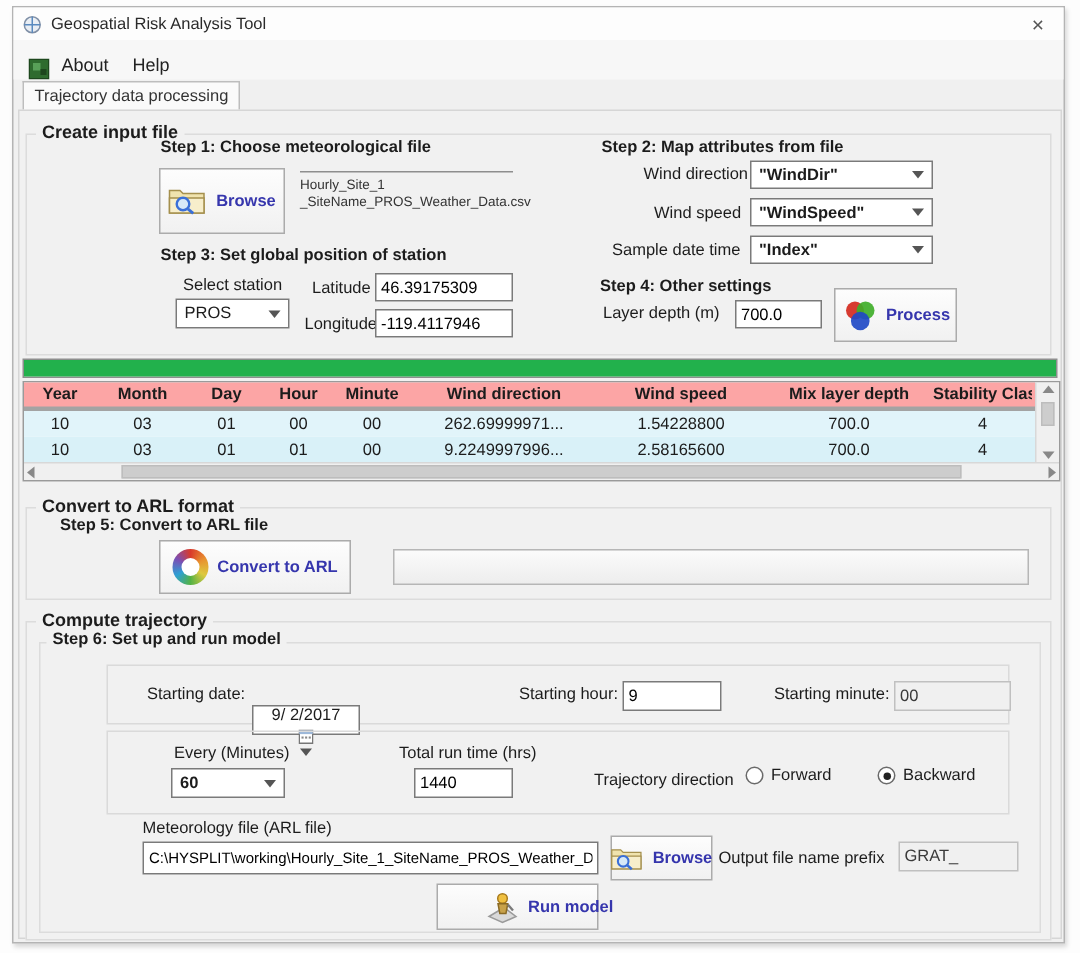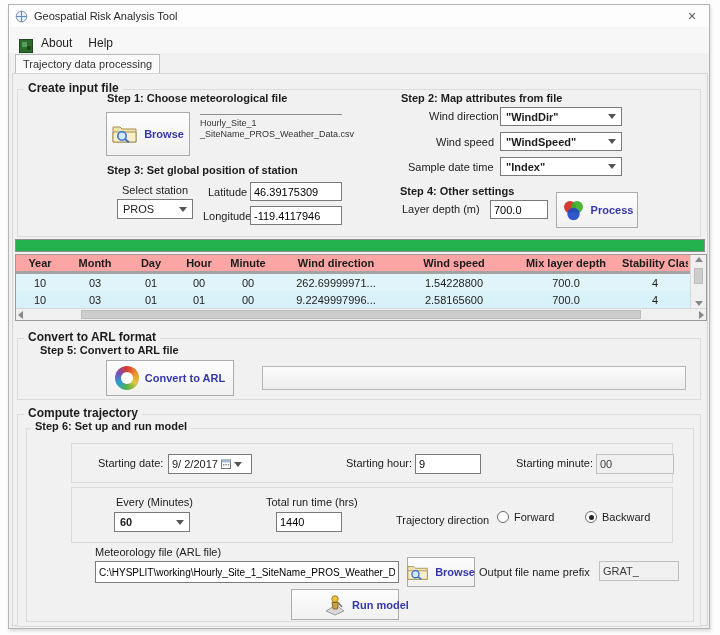--- a/index.html
+++ b/index.html
@@ -220,21 +220,21 @@
     </div>
 
     <div class="groupbox" style="left:8px; top:409px; width:684px; height:213px;">
       <span class="group-title">Compute trajectory</span>
 
       <div class="groupbox" style="left:8px; top:13px; width:668px; height:194px; background:#f1f1f1;">
         <span class="group-title" style="font-size:11px; left:4px;">Step 6: Set up and run model</span>
 
         <div class="panel" style="left:44px; top:14px; width:602px; height:40px;">
           <span class="lbl" style="left:26px; top:13px;">Starting date:</span>
-          <div class="datepicker" style="left:96px; top:10px; width:84px; height:20px;">
+          <div class="datepicker" style="left:96px; top:26px; width:72px; height:20px;flex-direction:column;">
             <span>9/ 2/2017</span>
             <span style="display:inline-flex;">
               <svg width="10" height="10" viewBox="0 0 10 10">
                   <rect x="0.5" y="1" width="9" height="8.5" fill="#fff" stroke="#777"></rect>
                   <rect x="0.5" y="1" width="9" height="2.4" fill="#9db8d9"></rect>
                   <rect x="2" y="5" width="1.4" height="1.4" fill="#888"></rect>
                   <rect x="4.4" y="5" width="1.4" height="1.4" fill="#888"></rect>
                   <rect x="6.8" y="5" width="1.4" height="1.4" fill="#888"></rect>
                 </svg>
             </span>

